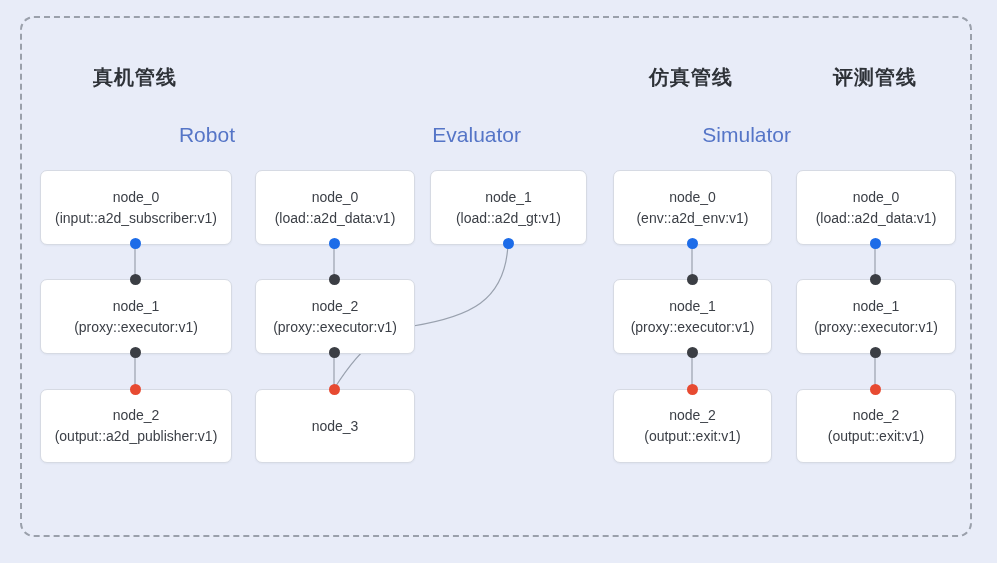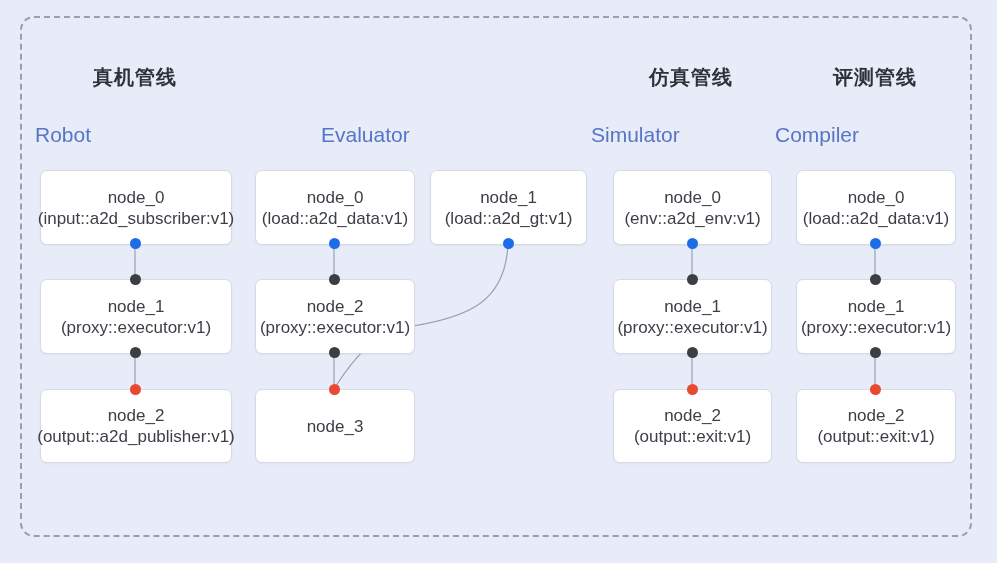--- a/index.html
+++ b/index.html
@@ -15,30 +15,30 @@
   .frame{
     position:absolute;left:20px;top:16px;width:948px;height:517px;
     border:2px dashed var(--frame);border-radius:14px;
   }
   .edges{position:absolute;left:0;top:0;z-index:1;}
   .title-zh{
     position:absolute;width:200px;text-align:center;z-index:2;
     font-size:20px;font-weight:600;color:var(--title-zh);letter-spacing:1px;
   }
   .title-en{
-    position:absolute;width:200px;text-align:left;z-index:2;
+    position:absolute;width:200px;text-align:right;z-index:2;
     font-size:21px;font-weight:400;color:var(--title-en);
   }
   .node{
     position:absolute;background:var(--box-bg);border:1px solid var(--box-border);
     border-radius:7px;z-index:2;display:flex;flex-direction:column;
     align-items:center;justify-content:center;box-shadow:0 1px 2px rgba(40,50,80,0.05);
   }
   .node-name,.node-type{
-    font-size:17px;line-height:21px;color:var(--text);text-align:center;white-space:nowrap;
+    font-size:14px;line-height:21px;color:var(--text);text-align:center;white-space:nowrap;
   }
   .port{
     position:absolute;width:11px;height:11px;border-radius:50%;z-index:3;
   }
   .port-blue{background:var(--port-blue);}
   .port-dark{background:var(--port-dark);}
   .port-red{background:var(--port-red);}
 </style>
 </head>
 <body>
@@ -121,21 +121,20 @@
     <div class="node-name">node_2</div>
     <div class="node-type">(output::exit:v1)</div>
   </div>
 
   <div class="port port-blue" style="left:686.5px;top:237.5px"></div>
   <div class="port port-dark" style="left:686.5px;top:273.5px"></div>
   <div class="port port-dark" style="left:686.5px;top:346.5px"></div>
   <div class="port port-red" style="left:686.5px;top:383.5px"></div>
 
   <div class="title-zh" style="left:775px;top:64px">评测管线</div>
-  <div class="title-en" style="left:775px;top:123px">Compiler</div>
 
   <div class="node" style="left:796px;top:170px;width:158px;height:73px">
     <div class="node-name">node_0</div>
     <div class="node-type">(load::a2d_data:v1)</div>
   </div>
   <div class="node" style="left:796px;top:279px;width:158px;height:73px">
     <div class="node-name">node_1</div>
     <div class="node-type">(proxy::executor:v1)</div>
   </div>
   <div class="node" style="left:796px;top:389px;width:158px;height:72px">

